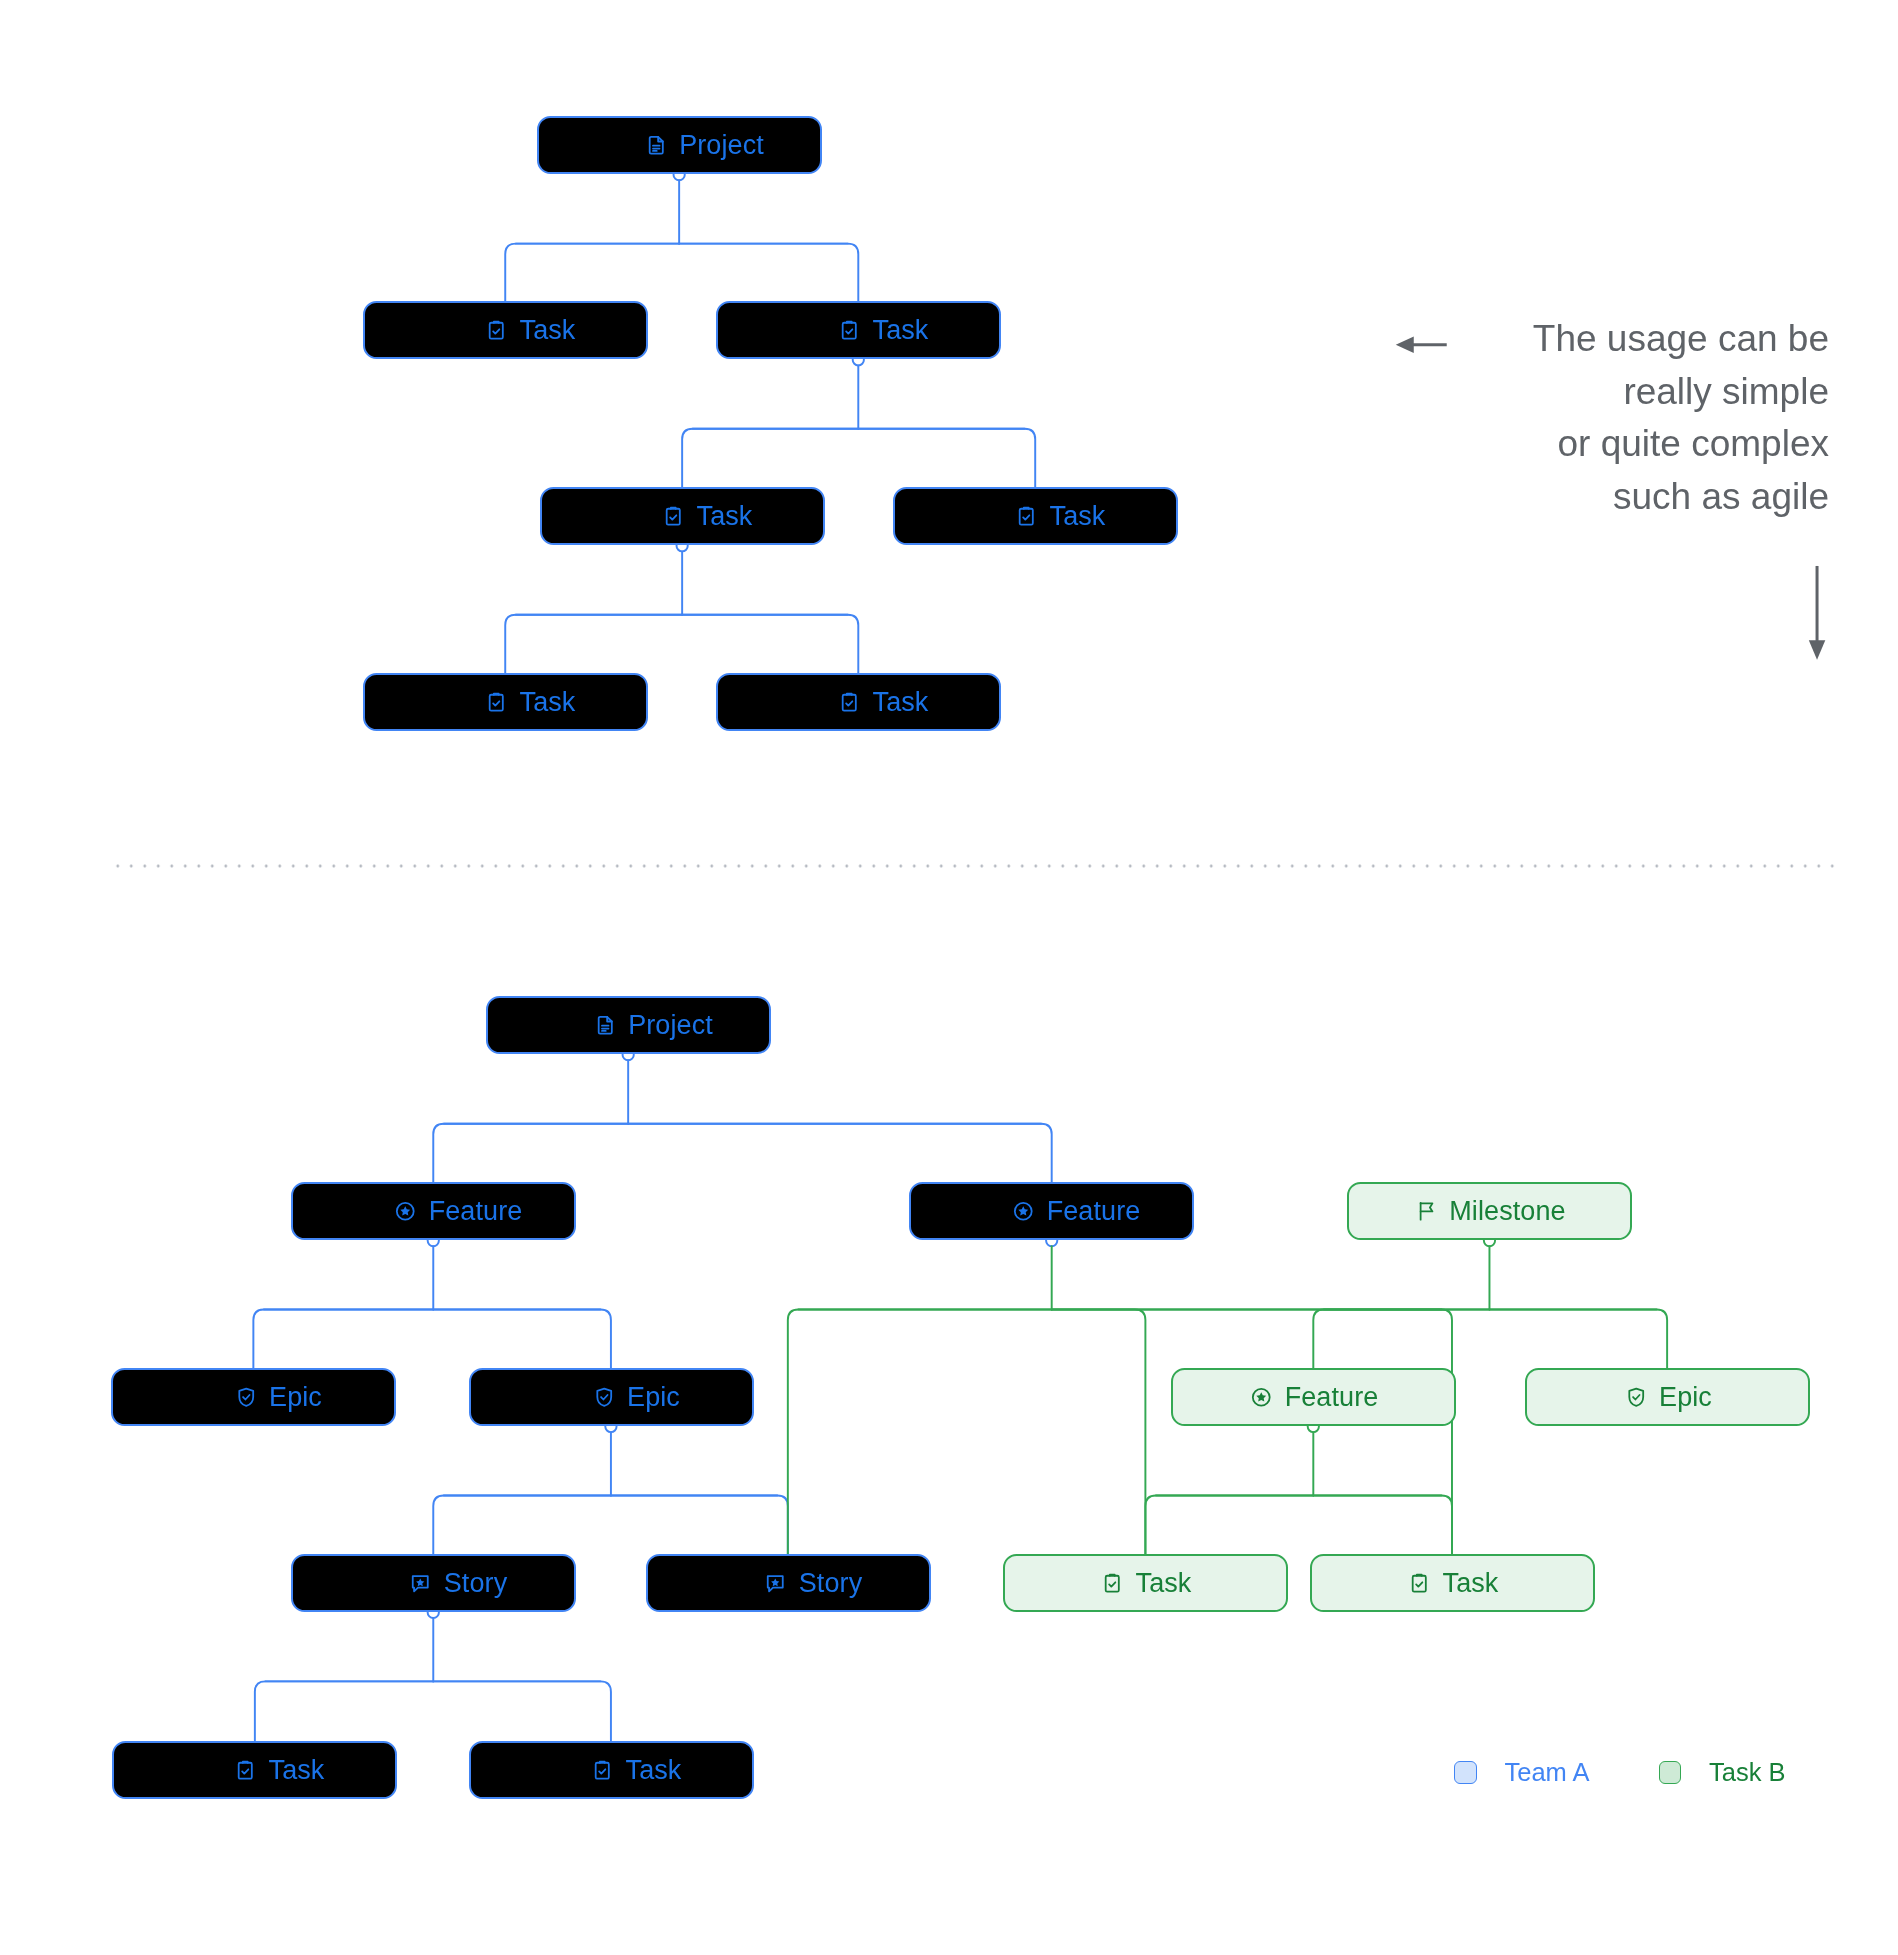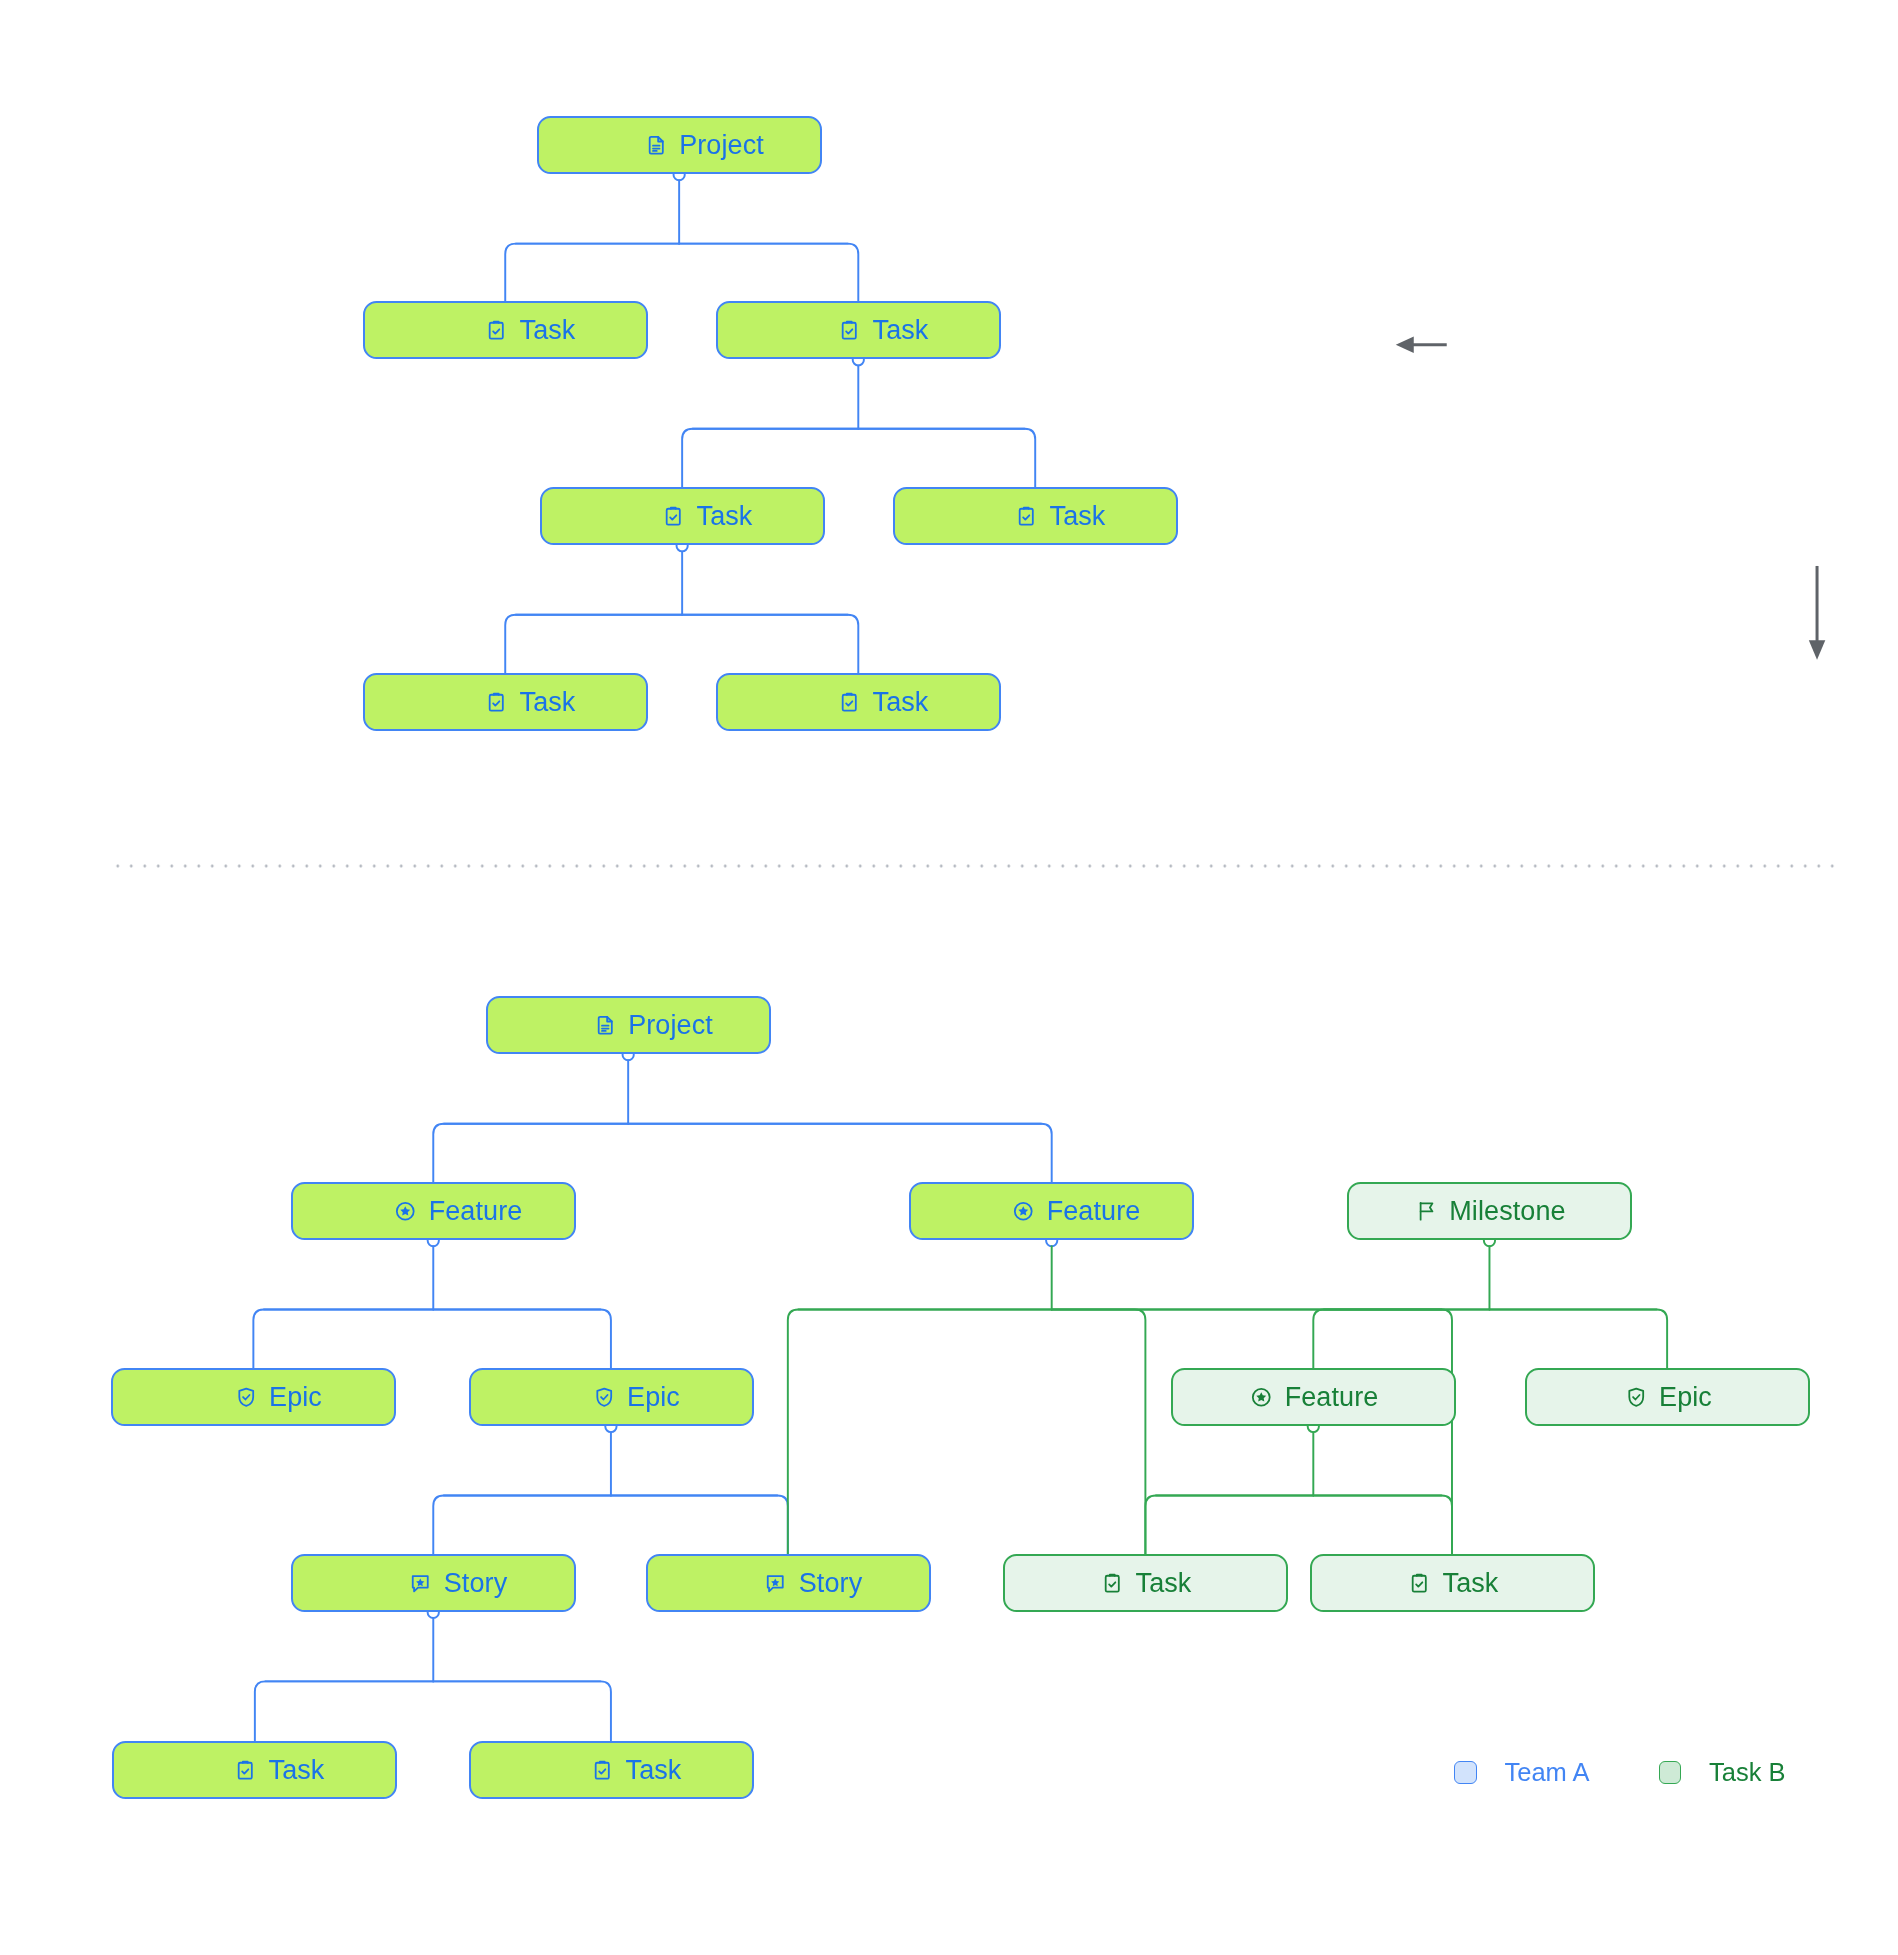--- a/index.html
+++ b/index.html
@@ -54,21 +54,21 @@
     display: inline-flex;
     align-items: center;
     justify-content: center;
     width: 25.5px;
     height: 25.5px;
     flex: 0 0 25.5px;
   }
   .node .node-icon svg { display: block; }
 
   .team-a {
-    background: #bef264;
+    background: #000000;
     border-color: #4285f4;
     color: #1a73e8;
     padding-left: 48px;
   }
   .team-b {
     background: #e6f4ea;
     border-color: #34a853;
     color: #188038;
   }
 
@@ -381,20 +381,24 @@
             <path d="M9.4 4V2.8h5.2V4"></path>
             <path d="M8.7 13.2l2.3 2.4 4.3-4.6"></path>
           </svg>
         </span>
         <span class="node-label">Task</span>
       </div>
     </div>
 
   <div class="divider"></div>
 
+  <div class="annotation">The usage can be
+really simple
+or quite complex
+such as agile</div>
 
   <svg class="edge-layer" viewBox="0 0 2532 2608" xmlns="http://www.w3.org/2000/svg">
     <g>
       <line x1="1930" y1="460" x2="1880" y2="460" stroke="#5f6368" stroke-width="4"></line>
       <polygon points="1862,460 1886,449 1886,471" fill="#5f6368"></polygon>
     </g>
     <g>
       <line x1="2424" y1="755" x2="2424" y2="855" stroke="#5f6368" stroke-width="4"></line>
       <polygon points="2424,880 2413,854 2435,854" fill="#5f6368"></polygon>
     </g>

